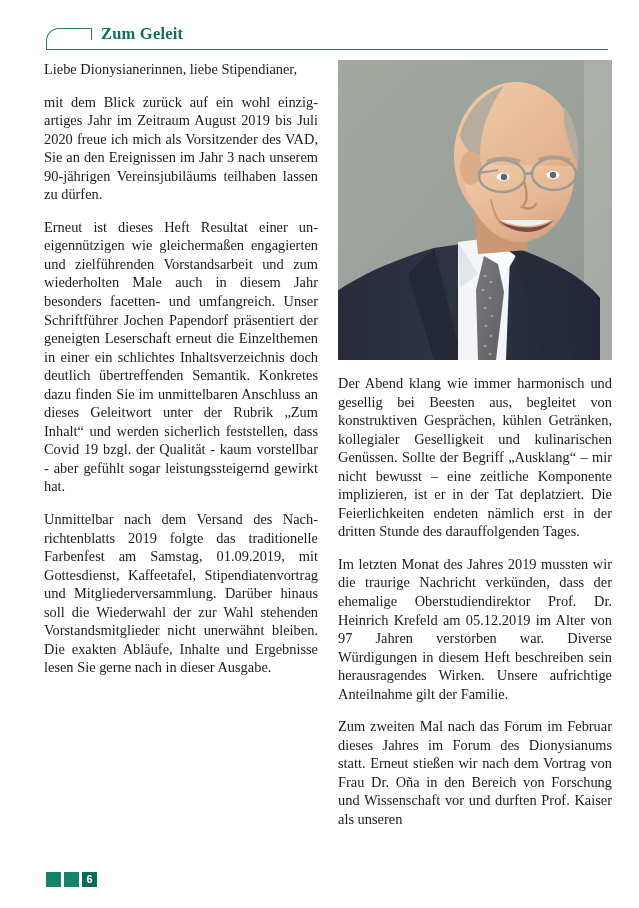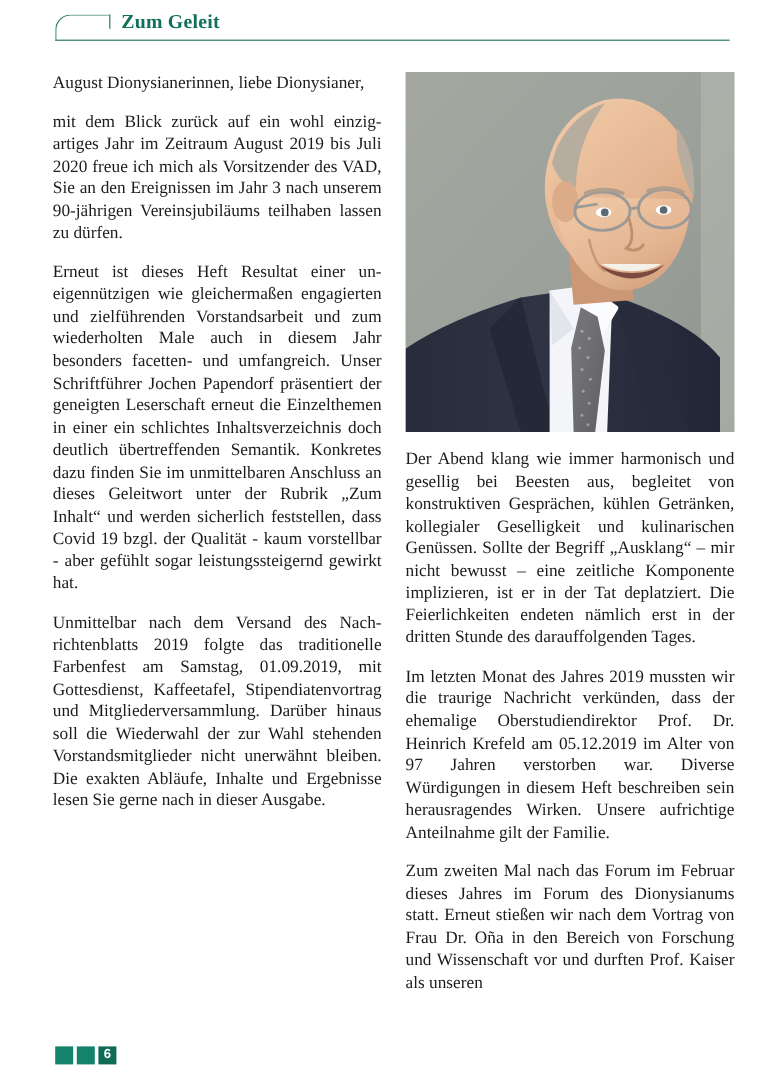--- a/index.html
+++ b/index.html
@@ -20,21 +20,21 @@
     position: absolute;
     inset: 0;
     width: 639px;
     height: 908px;
   }
 
   
   .section-header {
     position: absolute;
     left: 44px;
-    top: 8px;
+    top: 24px;
     width: 564px;
     height: 30px;
   }
   .header-bracket {
     position: absolute;
     left: 2px;
     top: 4px;
     width: 46px;
     height: 22px;
     border-top: 1.4px solid #2c7a68;
@@ -135,21 +135,21 @@
 
 <div class="page">
 
   <div class="section-header">
     <div class="header-bracket"></div>
     <div class="section-title">Zum Geleit</div>
     <div class="header-rule"></div>
   </div>
 
   <div class="column column-left">
-    <p class="body-text">August Dionysianerinnen, liebe Dionysia­ner,</p>
+    <p class="body-text">Liebe Dionysianerinnen, liebe Stipendia­ner,</p>
     <p class="body-text">mit dem Blick zurück auf ein wohl einzig­artiges Jahr im Zeitraum August 2019 bis Juli 2020 freue ich mich als Vorsitzender des VAD, Sie an den Ereignissen im Jahr 3 nach unserem 90-jährigen Vereinsjubilä­ums teilhaben lassen zu dürfen.</p>
     <p class="body-text">Erneut ist dieses Heft Resultat einer un­eigennützigen wie gleichermaßen enga­gierten und zielführenden Vorstandsar­beit und zum wiederholten Male auch in diesem Jahr besonders facetten- und um­fangreich. Unser Schriftführer Jochen Pa­pendorf präsentiert der geneigten Leser­schaft erneut die Einzelthemen in einer ein schlichtes Inhaltsverzeichnis doch deutlich übertreffenden Semantik. Kon­kretes dazu finden Sie im unmittelbaren Anschluss an dieses Geleitwort unter der Rubrik „Zum Inhalt“ und werden sicher­lich feststellen, dass Covid 19 bzgl. der Qualität - kaum vorstellbar - aber gefühlt sogar leistungssteigernd gewirkt hat.</p>
     <p class="body-text">Unmittelbar nach dem Versand des Nach­richtenblatts 2019 folgte das traditionel­le Farbenfest am Samstag, 01.09.2019, mit Gottesdienst, Kaffeetafel, Stipendia­tenvortrag und Mitgliederversammlung. Darüber hinaus soll die Wiederwahl der zur Wahl stehenden Vorstandsmitglie­der nicht unerwähnt bleiben. Die exakten Abläufe, Inhalte und Ergebnisse lesen Sie gerne nach in dieser Ausgabe.</p>
   </div>
 
   <div class="column column-right">
 
     <div class="portrait-frame">
       <svg class="portrait-svg" viewBox="0 0 274 300" preserveAspectRatio="xMidYMid slice">
         <defs>

